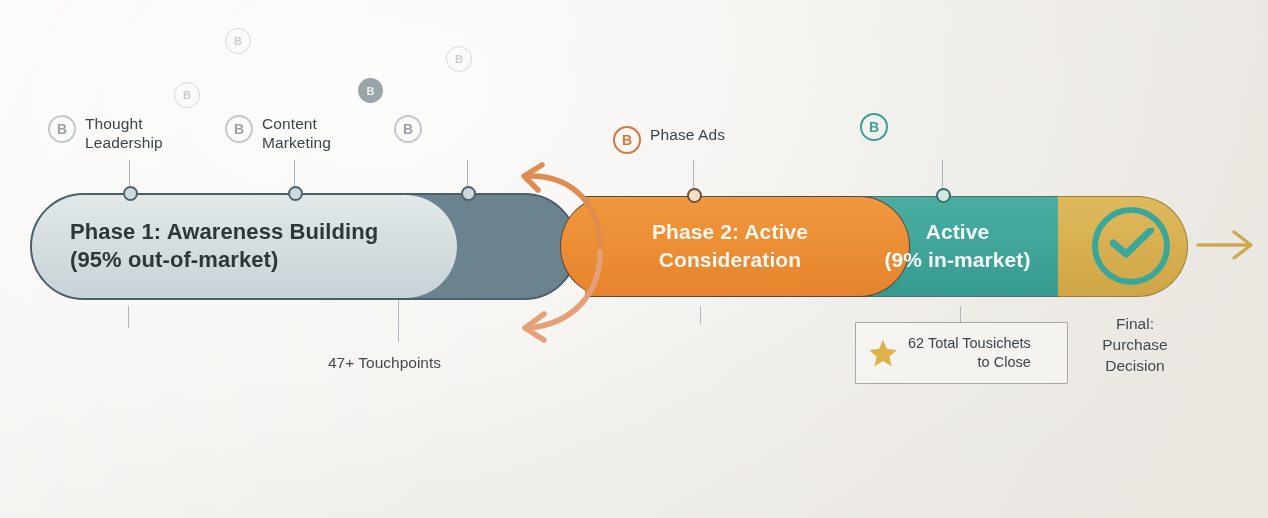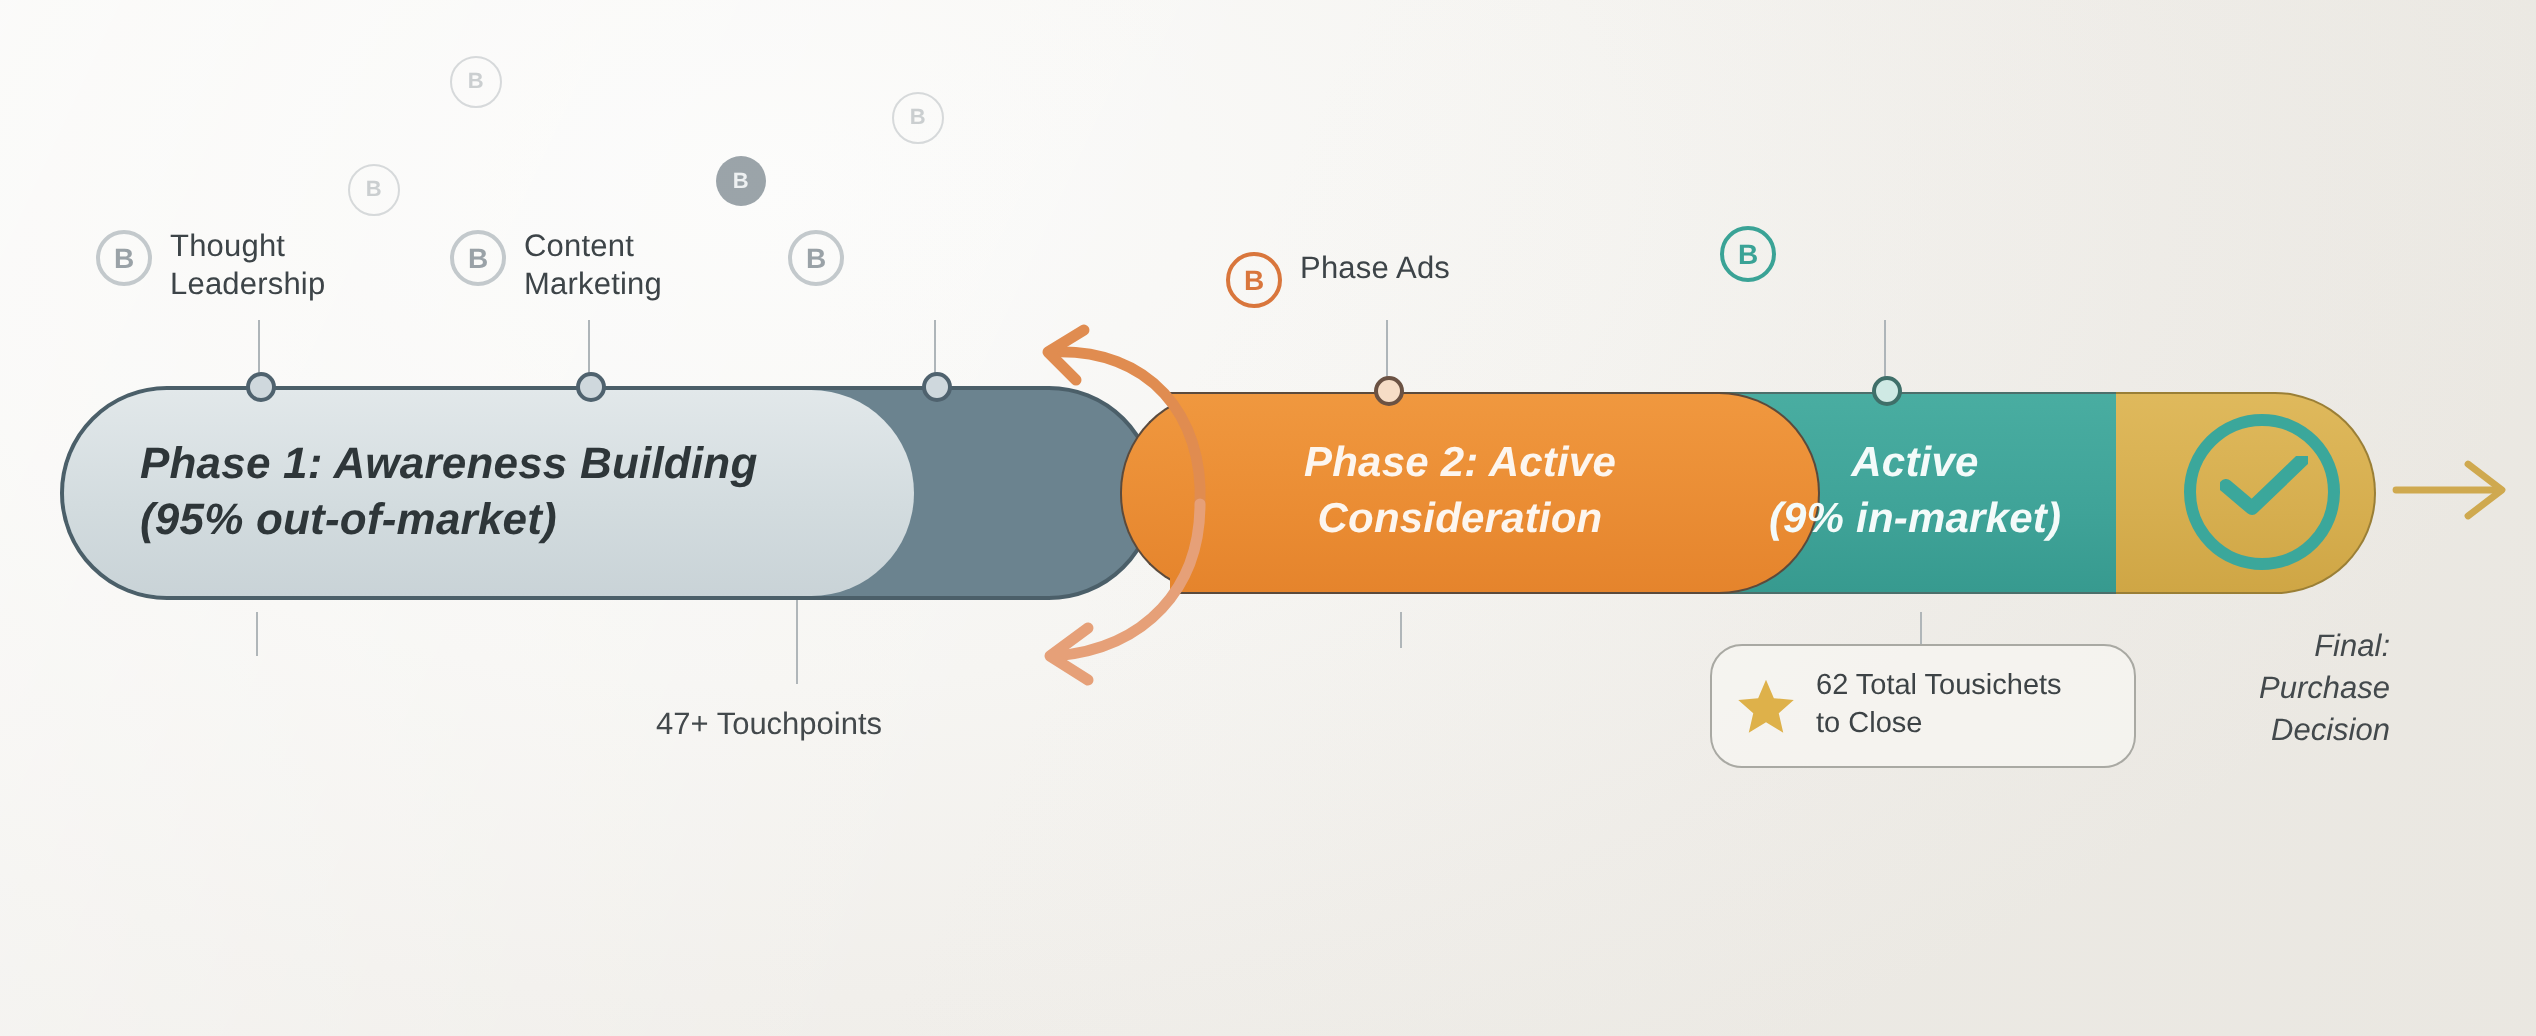--- a/index.html
+++ b/index.html
@@ -171,21 +171,20 @@
     border-right: 1.4px solid #9a7f36;
   }
 
   .seg-text {
     position: absolute;
     z-index: 8;
     text-align: center;
     white-space: pre-line;
     font-weight: bold;
     letter-spacing: 0.1px;
-    font-style: italic;
   }
   .t-p1 {
     left: 70px; top: 218px;
     width: 400px;
     font-size: 22px;
     line-height: 28px;
     color: #2e3639;
     text-align: left;
   }
   .t-p2 {
@@ -234,35 +233,36 @@
     z-index: 5;
   }
   .note {
     position: absolute;
     font-size: 15.5px;
     line-height: 21px;
     color: #43494c;
     white-space: pre-line;
     z-index: 6;
   }
-  .note.centered { text-align: right; font-style: italic; }
+  .note.centered { text-align: center; }
 
   .callout {
     position: absolute;
     left: 855px; top: 322px;
     width: 213px; height: 62px;
     border: 1.4px solid #a9a9a3;
-    border-radius: 16px;
+    border-radius: 1px;
     background: rgba(247,246,242,0.75);
     display: flex;
     align-items: center;
     gap: 10px;
     padding: 0 12px;
     box-sizing: border-box;
     z-index: 6;
+    text-align: right;
   }
   .callout-star { flex: 0 0 auto; width: 30px; height: 30px; }
   .callout-text {
     font-size: 14.5px;
     line-height: 19px;
     color: #3d4346;
     white-space: pre-line;
   }
 </style>
 </head>

